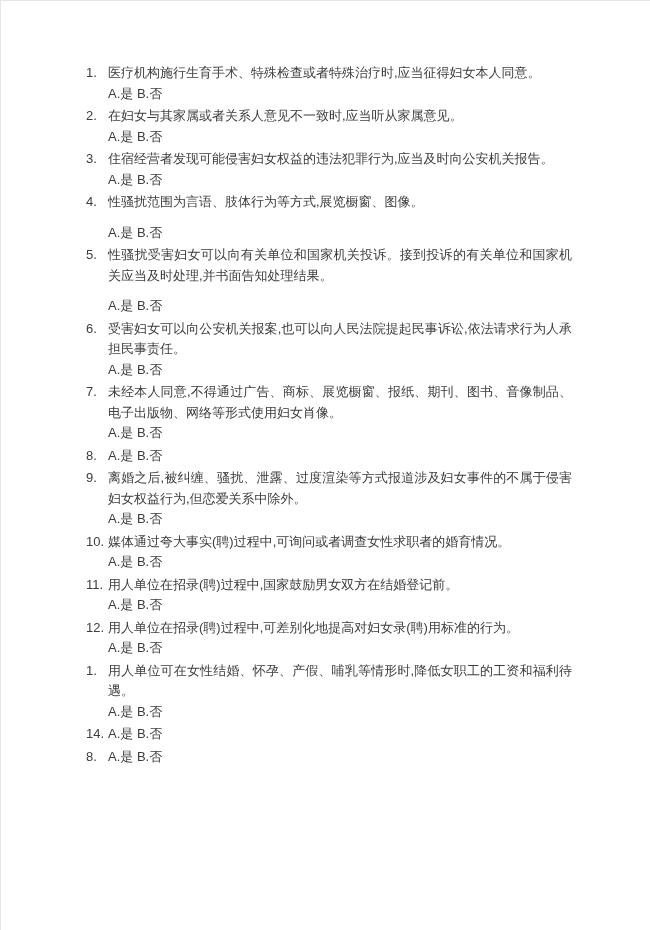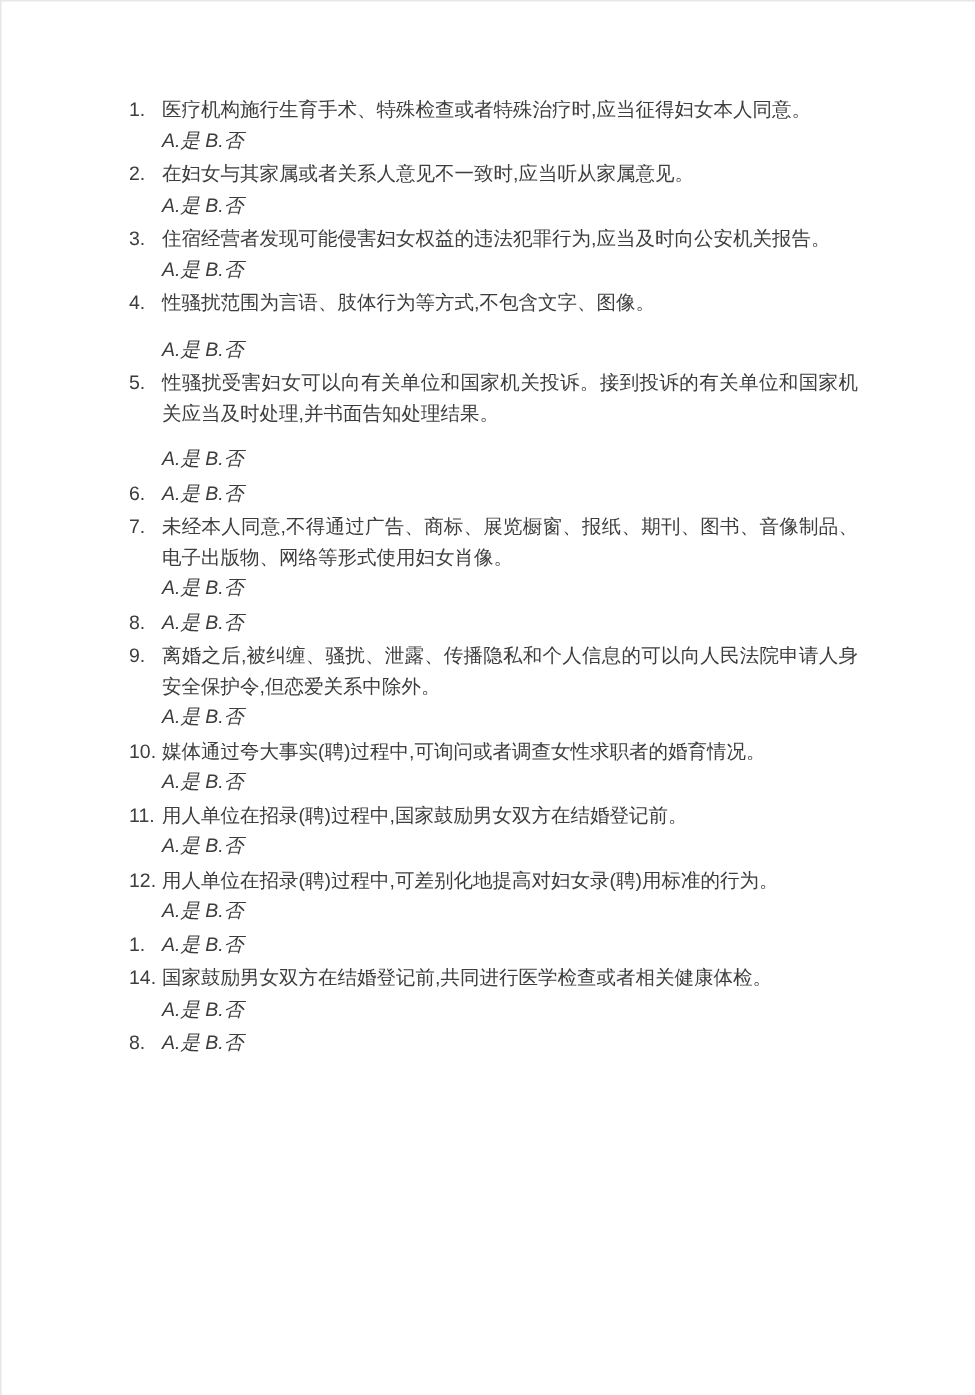--- a/index.html
+++ b/index.html
@@ -41,21 +41,20 @@
   }
   .q-body {
     width: 464px;
   }
   .q-text {
     text-align: justify;
   }
   .q-options {
     margin-top: 0;
     white-space: nowrap;
-    font-style: italic;
   }
   .q-options.gap {
     margin-top: 10px;
   }
 </style>
 </head>
 <body>
 
 <div class="page">
   <div class="question-list" id="question-list">
@@ -79,36 +78,37 @@
     <span class="q-num">3.</span>
     <div class="q-body">
       <div class="q-text">住宿经营者发现可能侵害妇女权益的违法犯罪行为,应当及时向公安机关报告。</div>
       <div class="q-options">A.是 B.否</div>
     </div>
   </div>
 
   <div class="question">
     <span class="q-num">4.</span>
     <div class="q-body">
-      <div class="q-text">性骚扰范围为言语、肢体行为等方式,不包含文字、图像。</div>
+      <div class="q-text">性骚扰范围为言语、肢体行为等方式,展览橱窗、图像。</div>
       <div class="q-options gap">A.是 B.否</div>
     </div>
   </div>
 
   <div class="question">
     <span class="q-num">5.</span>
     <div class="q-body">
       <div class="q-text">性骚扰受害妇女可以向有关单位和国家机关投诉。接到投诉的有关单位和国家机关应当及时处理,并书面告知处理结果。</div>
       <div class="q-options gap">A.是 B.否</div>
     </div>
   </div>
 
   <div class="question">
     <span class="q-num">6.</span>
     <div class="q-body">
+      <div class="q-text">受害妇女可以向公安机关报案,也可以向人民法院提起民事诉讼,依法请求行为人承担民事责任。</div>
       <div class="q-options">A.是 B.否</div>
     </div>
   </div>
 
   <div class="question">
     <span class="q-num">7.</span>
     <div class="q-body">
       <div class="q-text">未经本人同意,不得通过广告、商标、展览橱窗、报纸、期刊、图书、音像制品、电子出版物、网络等形式使用妇女肖像。</div>
       <div class="q-options">A.是 B.否</div>
     </div>
@@ -117,21 +117,21 @@
   <div class="question">
     <span class="q-num">8.</span>
     <div class="q-body">
       <div class="q-options">A.是 B.否</div>
     </div>
   </div>
 
   <div class="question">
     <span class="q-num">9.</span>
     <div class="q-body">
-      <div class="q-text">离婚之后,被纠缠、骚扰、泄露、传播隐私和个人信息的可以向人民法院申请人身安全保护令,但恋爱关系中除外。</div>
+      <div class="q-text">离婚之后,被纠缠、骚扰、泄露、过度渲染等方式报道涉及妇女事件的不属于侵害妇女权益行为,但恋爱关系中除外。</div>
       <div class="q-options">A.是 B.否</div>
     </div>
   </div>
 
   <div class="question">
     <span class="q-num">10.</span>
     <div class="q-body">
       <div class="q-text">媒体通过夸大事实(聘)过程中,可询问或者调查女性求职者的婚育情况。</div>
       <div class="q-options">A.是 B.否</div>
     </div>
@@ -149,28 +149,28 @@
     <span class="q-num">12.</span>
     <div class="q-body">
       <div class="q-text">用人单位在招录(聘)过程中,可差别化地提高对妇女录(聘)用标准的行为。</div>
       <div class="q-options">A.是 B.否</div>
     </div>
   </div>
 
   <div class="question">
     <span class="q-num">1.</span>
     <div class="q-body">
+      <div class="q-text">用人单位可在女性结婚、怀孕、产假、哺乳等情形时,降低女职工的工资和福利待遇。</div>
       <div class="q-options">A.是 B.否</div>
     </div>
   </div>
 
   <div class="question">
     <span class="q-num">14.</span>
     <div class="q-body">
-      <div class="q-text">国家鼓励男女双方在结婚登记前,共同进行医学检查或者相关健康体检。</div>
       <div class="q-options">A.是 B.否</div>
     </div>
   </div>
 
   <div class="question">
     <span class="q-num">8.</span>
     <div class="q-body">
       <div class="q-options">A.是 B.否</div>
     </div>
   </div>

